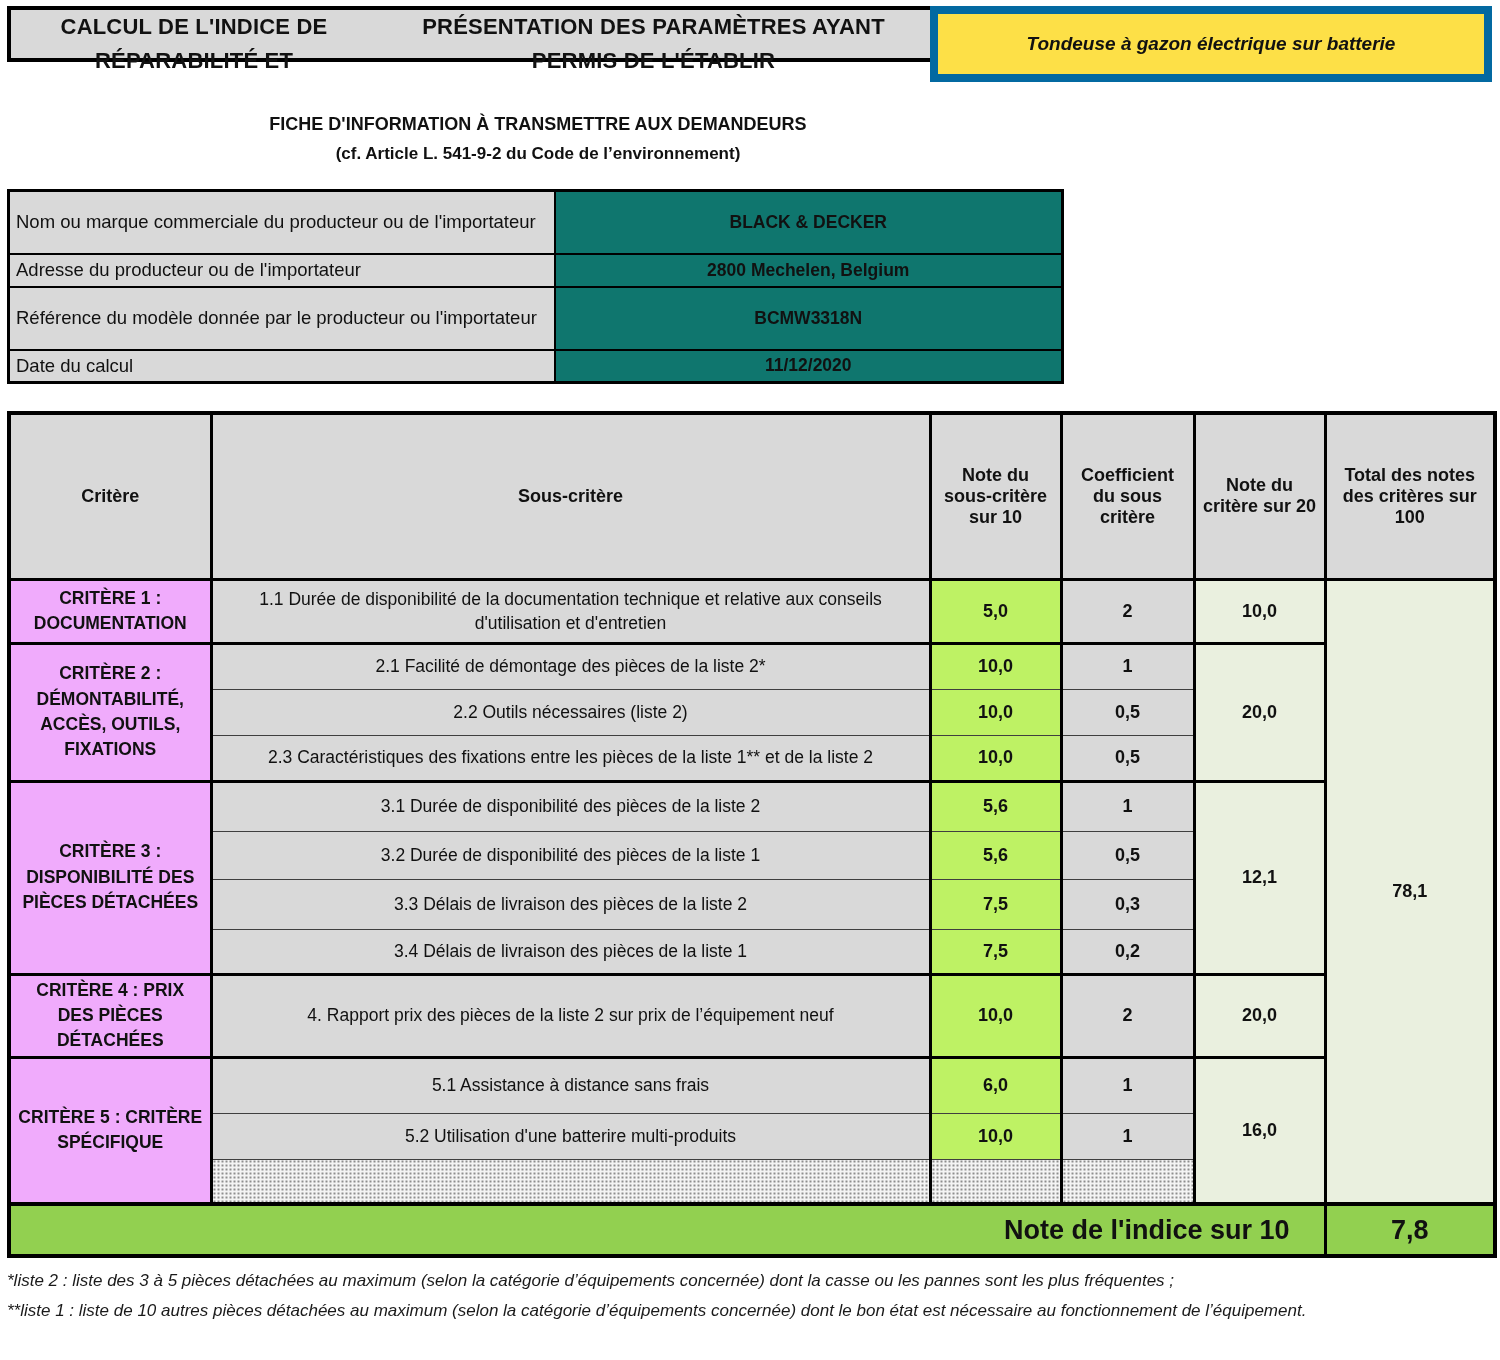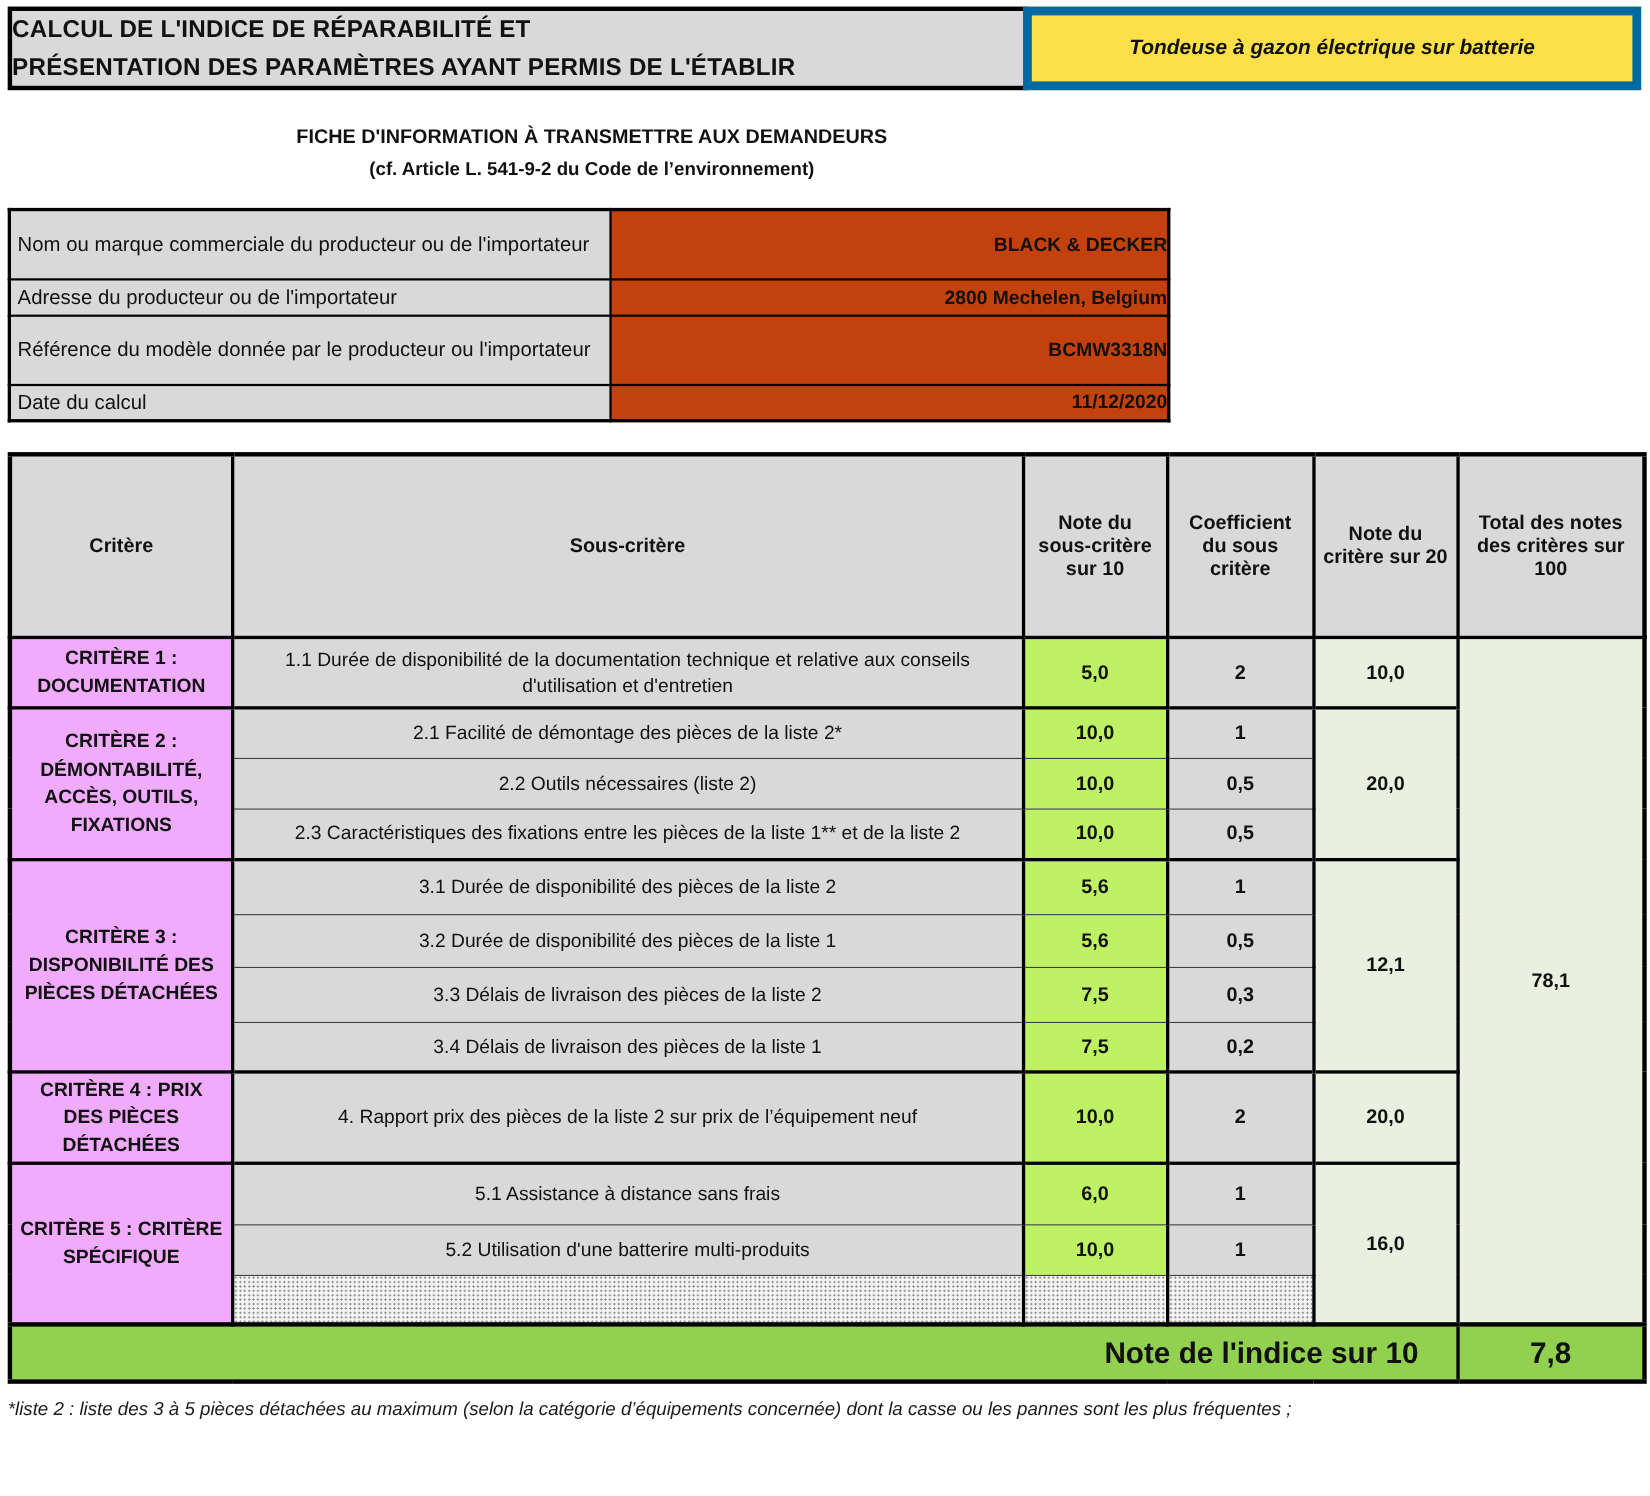--- a/index.html
+++ b/index.html
@@ -3,41 +3,41 @@
 <meta charset="utf-8">
 <style>
   * { margin:0; padding:0; box-sizing:border-box; }
   html,body { background:#ffffff; }
   body { font-family:"Liberation Sans", sans-serif; color:#111; }
   .page { position:relative; width:1500px; height:1360px; background:#fff; padding:6px 7px; overflow:hidden; }
 
   
   .top-row { display:flex; align-items:stretch; }
   .title-box {
-    width:927px; height:76px; background:#d9d9d9; border:4px solid #000;
-    display:flex; flex-direction:column; justify-content:center; 
+    width:927px; height:56px; background:#d9d9d9; border:4px solid #000;
+    display:flex; flex-direction:row; justify-content:center; text-align:center;
   }
   .title-box div { font-weight:bold; font-size:22px; line-height:34px; letter-spacing:.2px; }
   .product-box {
     width:562px; height:76px; margin-left:-4px; background:#fde047; border:8px solid #0369a1;
     display:flex; align-items:center; justify-content:center; text-align:center;
   }
   .product-box span { font-weight:bold; font-style:italic; font-size:19px; }
 
   
   .subtitle { width:1062px; margin-top:32px; text-align:center; }
   .subtitle .l1 { font-weight:bold; font-size:18px; }
   .subtitle .l2 { font-weight:bold; font-size:17px; margin-top:9px; }
 
   
   table { border-collapse:collapse; }
   .info { width:1054px; margin-top:25px; table-layout:fixed; border:3px solid #000; }
   .info td { border:2px solid #000; }
   .info .lbl { background:#d9d9d9; font-size:18.5px; padding:2px 8px 2px 6px; vertical-align:middle; }
-  .info .val { background:#c2410c; font-weight:bold; font-size:17.5px; text-align:right; vertical-align:middle; }
+  .info .val { background:#0f766e; font-weight:bold; font-size:17.5px; text-align:center; vertical-align:middle; }
   .ih62 { height:63px; } .ih32 { height:33px; }
 
   
   .score { width:1486px; margin-top:27px; table-layout:fixed; border:4px solid #000; }
   .score th, .score td { border-left:3px solid #000; border-right:3px solid #000; padding:2px 6px; vertical-align:middle; }
   .score thead th { border-top:4px solid #000; border-bottom:3px solid #000; background:#d9d9d9; font-size:18px; font-weight:bold; text-align:center; height:166px; }
   .score tbody td { border-top:1px solid #3f3f3f; border-bottom:1px solid #3f3f3f; }
   .score tbody tr.gstart > td { border-top:3px solid #000; }
   .crit { background:#f0abfc; font-weight:bold; font-size:17.5px; text-align:center; line-height:1.45; }
   .sub  { background:#d9d9d9; font-size:17.5px; text-align:center; padding-left:6px !important; line-height:1.4; }
@@ -202,15 +202,16 @@
 
       <tr class="final">
         <td class="final-label" colspan="5">Note de l'indice sur 10</td>
         <td class="final-value">7,8</td>
       </tr>
     </tbody>
   </table>
 
   <div class="footnotes">
     <p>*liste 2 : liste des 3 à 5 pièces détachées au maximum (selon la catégorie d’équipements concernée) dont la casse ou les pannes sont les plus fréquentes ;</p>
+    <p>**liste 1 : liste de 10 autres pièces détachées au maximum (selon la catégorie d’équipements concernée) dont le bon état est nécessaire au fonctionnement de l’équipement.</p>
   </div>
 
 </div>
 
 </body></html>

